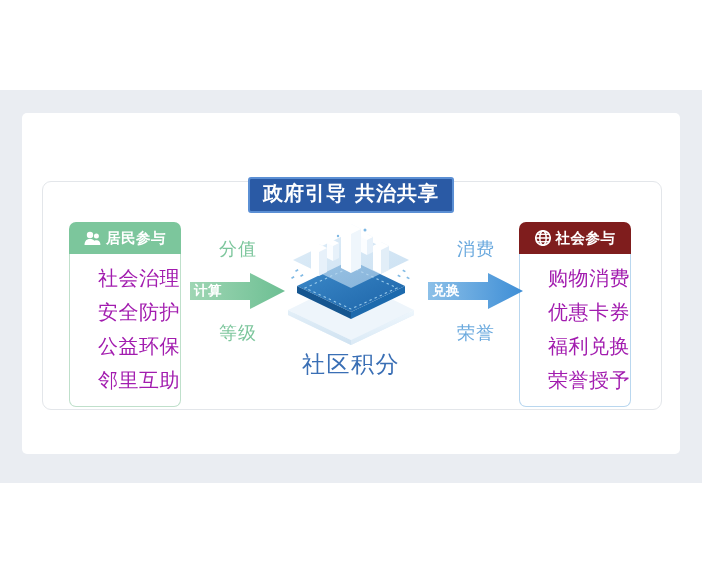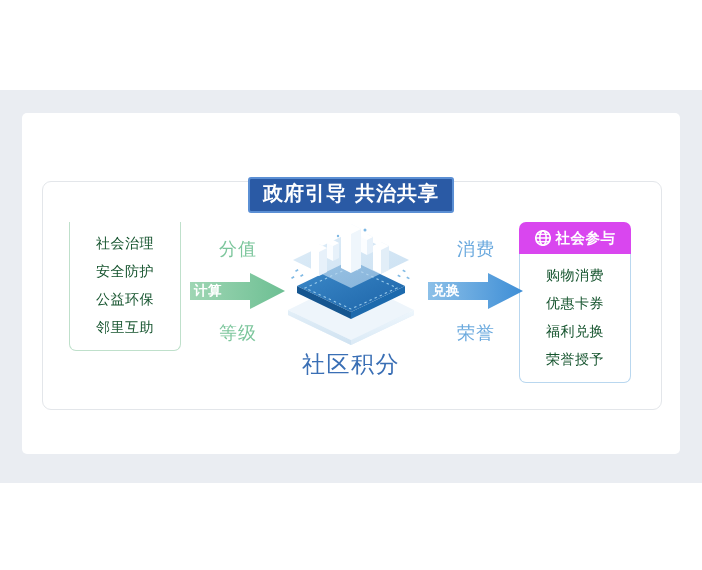--- a/index.html
+++ b/index.html
@@ -47,30 +47,30 @@
     height:32px;border-radius:7px 7px 0 0;
     display:flex;align-items:center;justify-content:center;gap:5px;
     color:#fff;font-size:14.5px;font-weight:bold;letter-spacing:.5px;
   }
   .panel .pbody{
     border-left:1px solid;border-right:1px solid;border-bottom:1px solid;
     border-radius:0 0 7px 7px;background:#fff;
     padding:7px 0 9px 0;
   }
   .panel .pitem{
-    text-align:center;font-size:14px;color:#14532d;
+    text-align:right;font-size:20px;color:#a21caf;
     line-height:1.0;padding:7px 0;letter-spacing:.5px;
   }
 
   .panel-left{left:69px;top:222px;}
   .panel-left .phead{background:#7cc69c;}
   .panel-left .pbody{border-color:#bfe0cb;}
 
   .panel-right{left:519px;top:222px;}
-  .panel-right .phead{background:#d946ef;}
+  .panel-right .phead{background:#7f1d1d;}
   .panel-right .pbody{border-color:#b9d7ef;}
 
   .picon{display:inline-block;line-height:0;}
 
   
   .arrowwrap{position:absolute;width:96px;text-align:center;}
   .arrow-left{left:190px;top:240px;}
   .arrow-right{left:428px;top:240px;}
   .arr-top,.arr-bot{font-size:18px;letter-spacing:1px;line-height:1;}
   .arrow-left .arr-top,.arrow-left .arr-bot{color:#7cc69c;}
@@ -98,20 +98,31 @@
 
 <div id="stage">
 
   <div class="outer-band"></div>
   <div class="white-card"></div>
   <div class="inner-box"></div>
 
   <div class="banner">政府引导 共治共享</div>
 
   <div class="panel panel-left">
+    <div class="phead">
+      <span class="picon">
+        <svg width="17" height="15" viewBox="0 0 17 15">
+          <circle cx="6" cy="4" r="3.2" fill="#ffffff"></circle>
+          <path d="M0.5 14 C0.5 9.6 3 8 6 8 C9 8 11.5 9.6 11.5 14 Z" fill="#ffffff"></path>
+          <circle cx="12.4" cy="5" r="2.5" fill="#ffffff"></circle>
+          <path d="M8.6 14 C8.6 10.4 10.3 9.3 12.4 9.3 C14.5 9.3 16.4 10.4 16.4 14 Z" fill="#ffffff"></path>
+        </svg>
+      </span>
+      <span>居民参与</span>
+    </div>
     <div class="pbody">
       <div class="pitem">社会治理</div>
       <div class="pitem">安全防护</div>
       <div class="pitem">公益环保</div>
       <div class="pitem">邻里互助</div>
     </div>
   </div>
 
   <div class="panel panel-right">
     <div class="phead">

